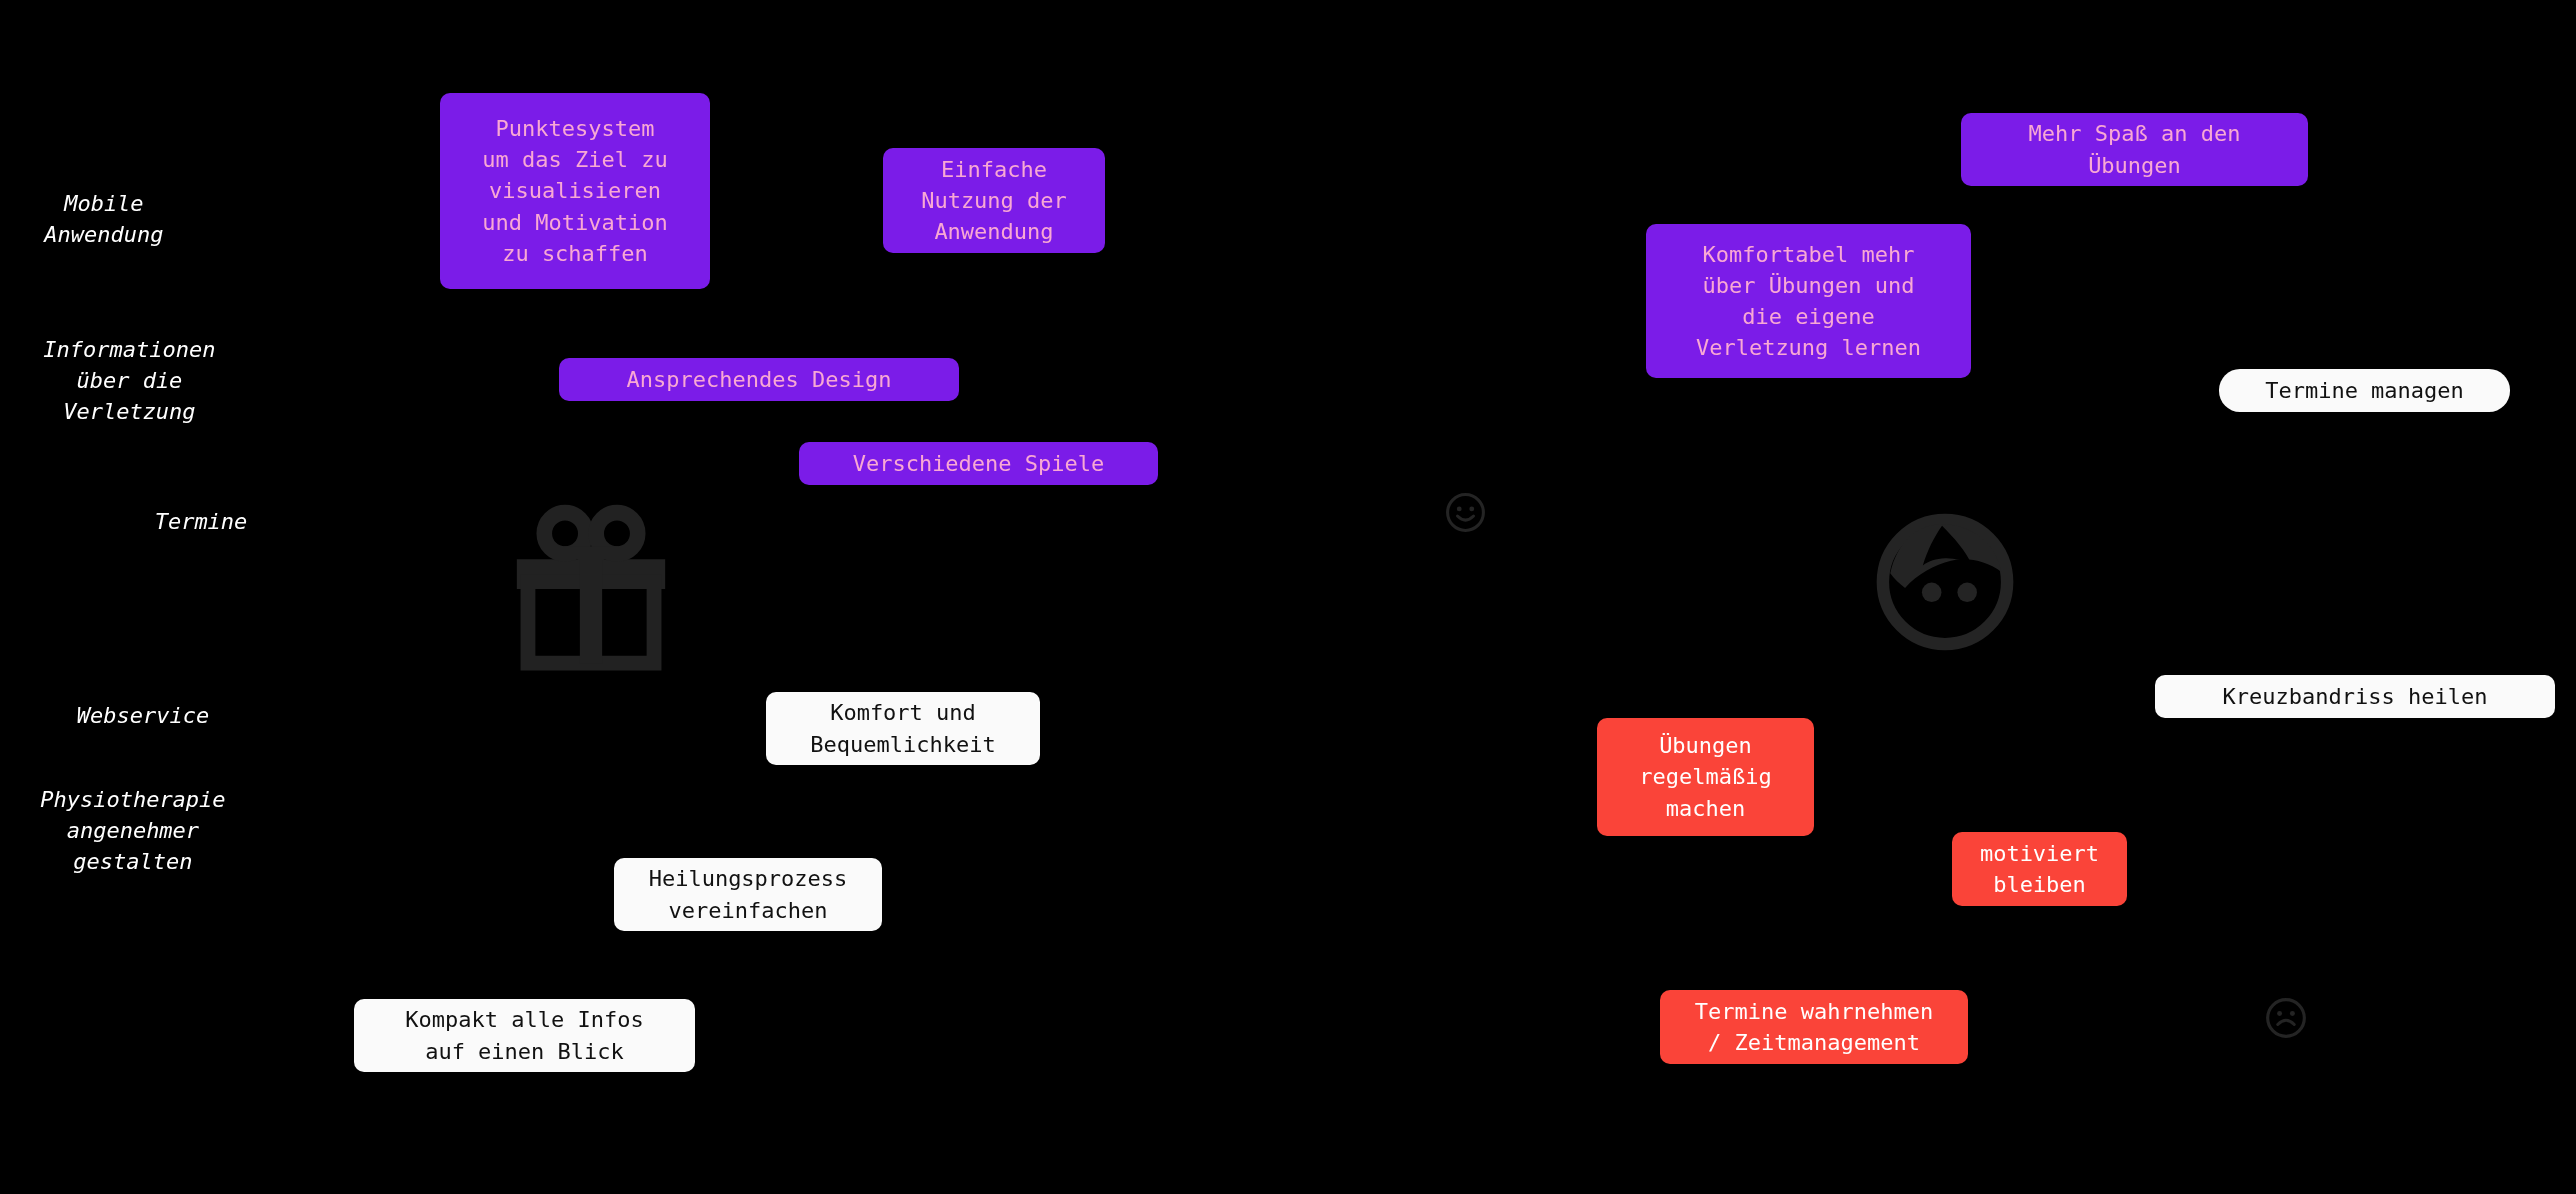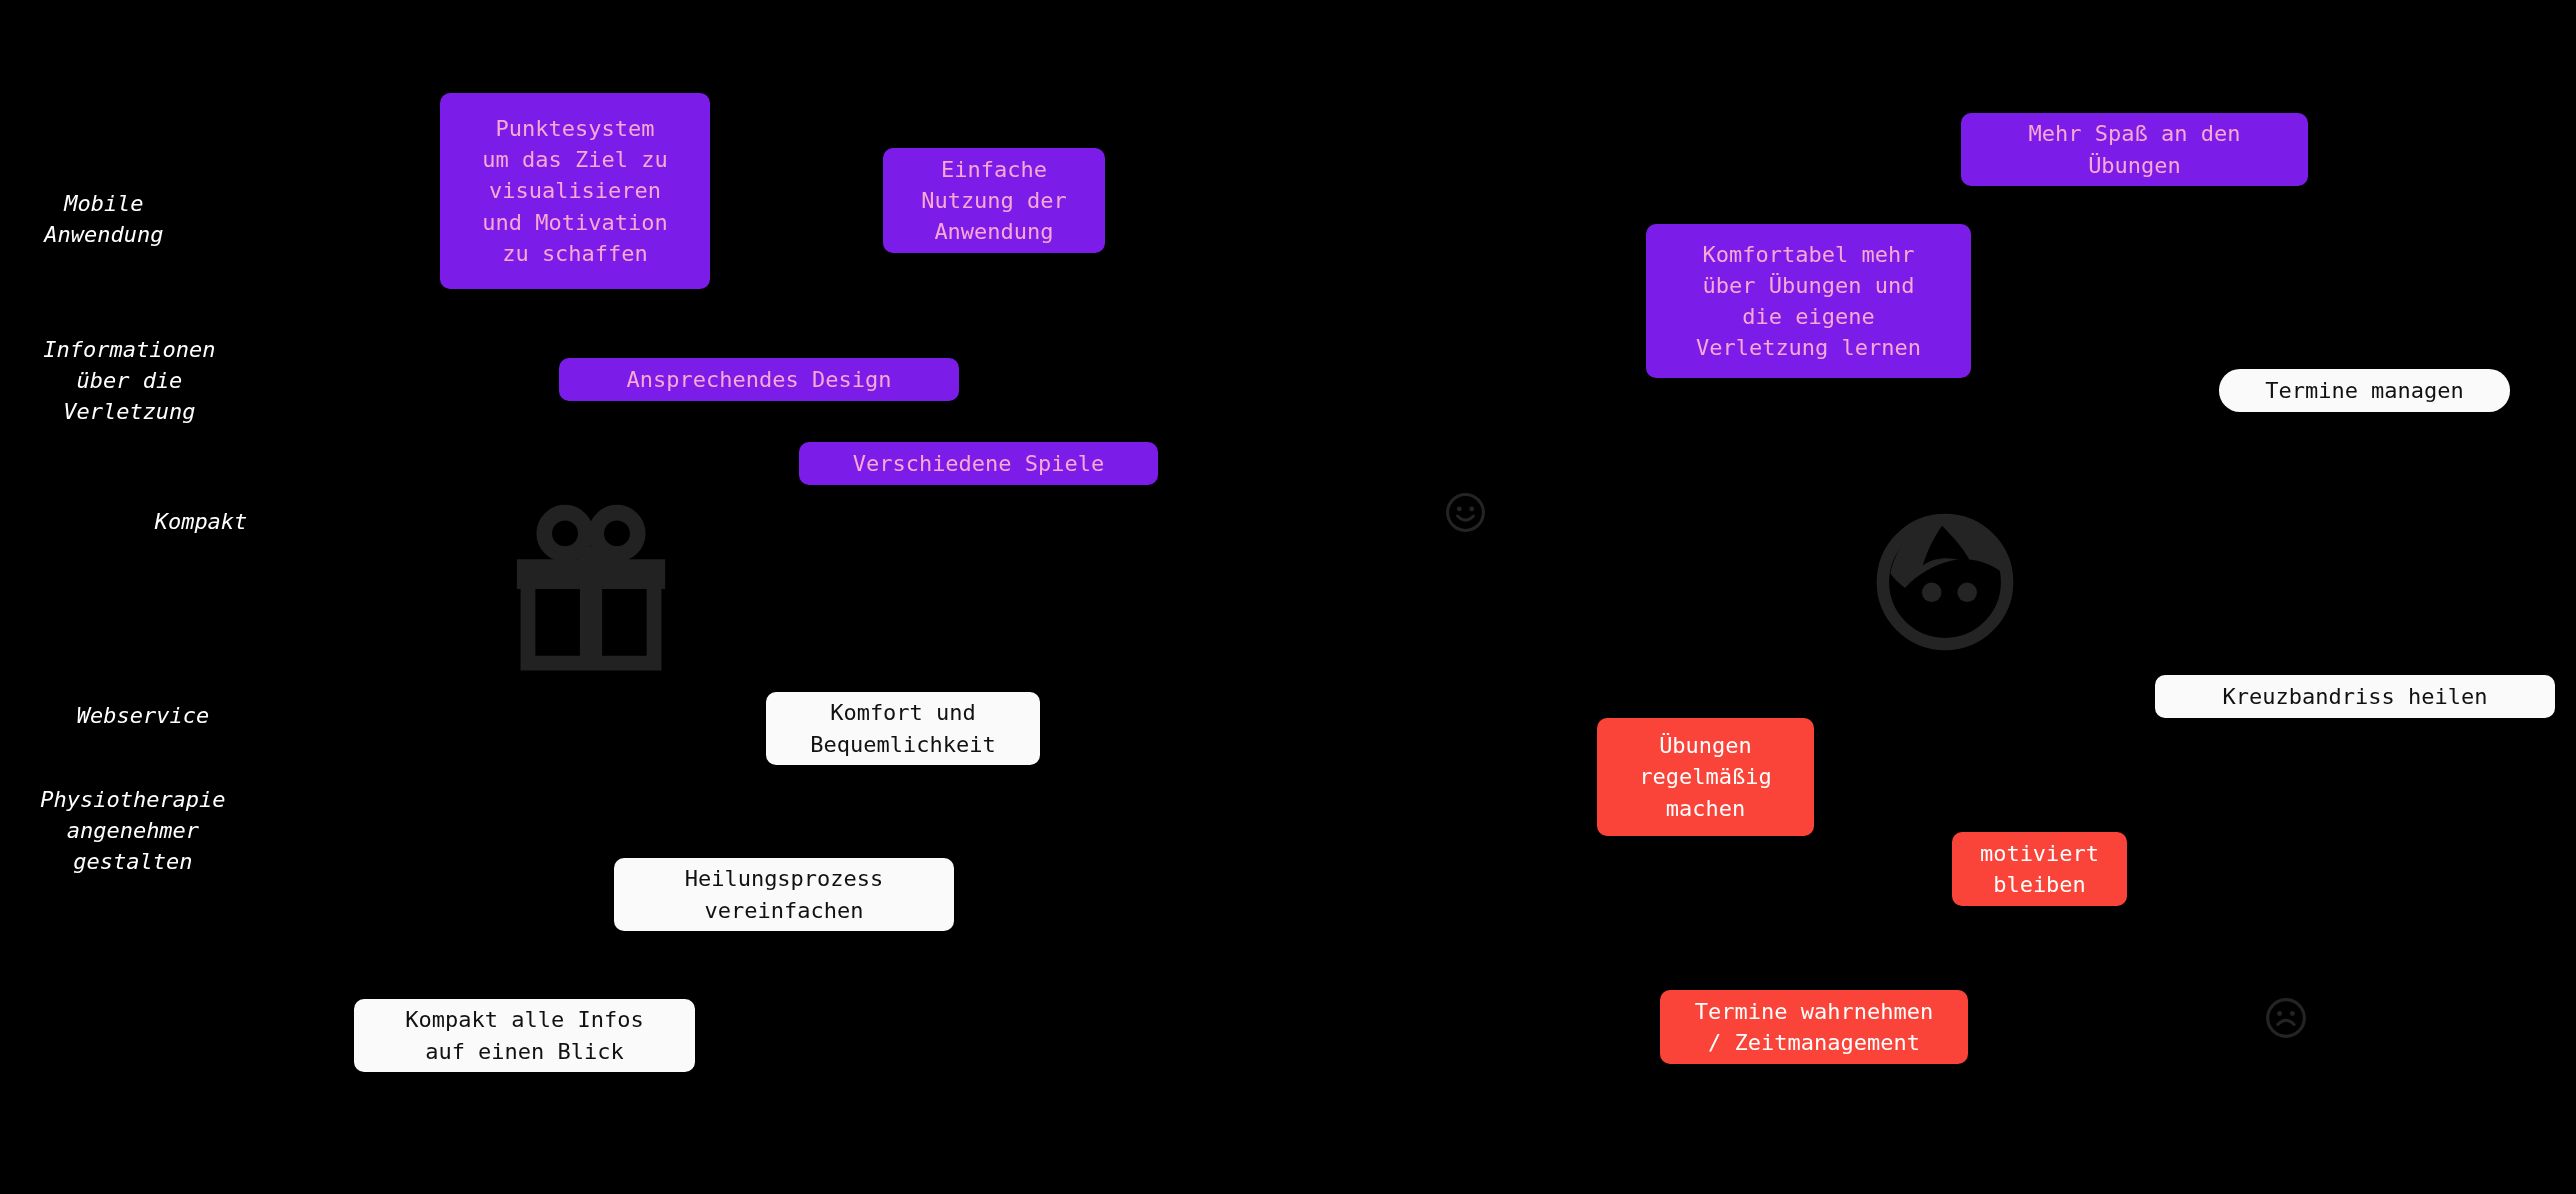--- a/index.html
+++ b/index.html
@@ -75,21 +75,21 @@
 
 <div class="board">
 
   <div class="cat-label" style="left:14.4px; top:188px; width:179px;">Mobile
 Anwendung</div>
 
   <div class="cat-label" style="left:14.4px; top:334px; width:230px;">Informationen
 über die
 Verletzung</div>
 
-  <div class="cat-label" style="left:97px; top:506px; width:208px;">Kompakt</div>
+  <div class="cat-label" style="left:97px; top:506px; width:208px;">Termine</div>
 
   <div class="cat-label" style="left:39px; top:700px; width:208px;">Webservice</div>
 
   <div class="cat-label" style="left:14.4px; top:784px; width:237px;">Physiotherapie
 angenehmer
 gestalten</div>
 
   <div class="icon-deco" style="left:502px; top:500px; width:178px; height:178px;">
     <svg width="178" height="178" viewBox="0 0 48 48" fill="none">
       <g fill="#222222">
@@ -145,21 +145,21 @@
 Nutzung der
 Anwendung</div>
 
   <div class="card purple" style="left:761px; top:442px; width:359px; height:43px;">Verschiedene Spiele</div>
 
   <div class="card purple" style="left:521px; top:358px; width:400px; height:43px;">Ansprechendes Design</div>
 
   <div class="card white" style="left:766px; top:692px; width:274px; height:73px;">Komfort und
 Bequemlichkeit</div>
 
-  <div class="card white" style="left:614px; top:858px; width:340px; height:73px;">Heilungsprozess
+  <div class="card white" style="left:614px; top:858px; width:268px; height:73px;">Heilungsprozess
 vereinfachen</div>
 
   <div class="card white" style="left:354px; top:999px; width:341px; height:73px;">Kompakt alle Infos
 auf einen Blick</div>
 
   <div class="card purple" style="left:1923px; top:113px; width:347px; height:73px;">Mehr Spaß an den
 Übungen</div>
 
   <div class="card purple" style="left:1608px; top:224px; width:325px; height:154px;">Komfortabel mehr
 über Übungen und

